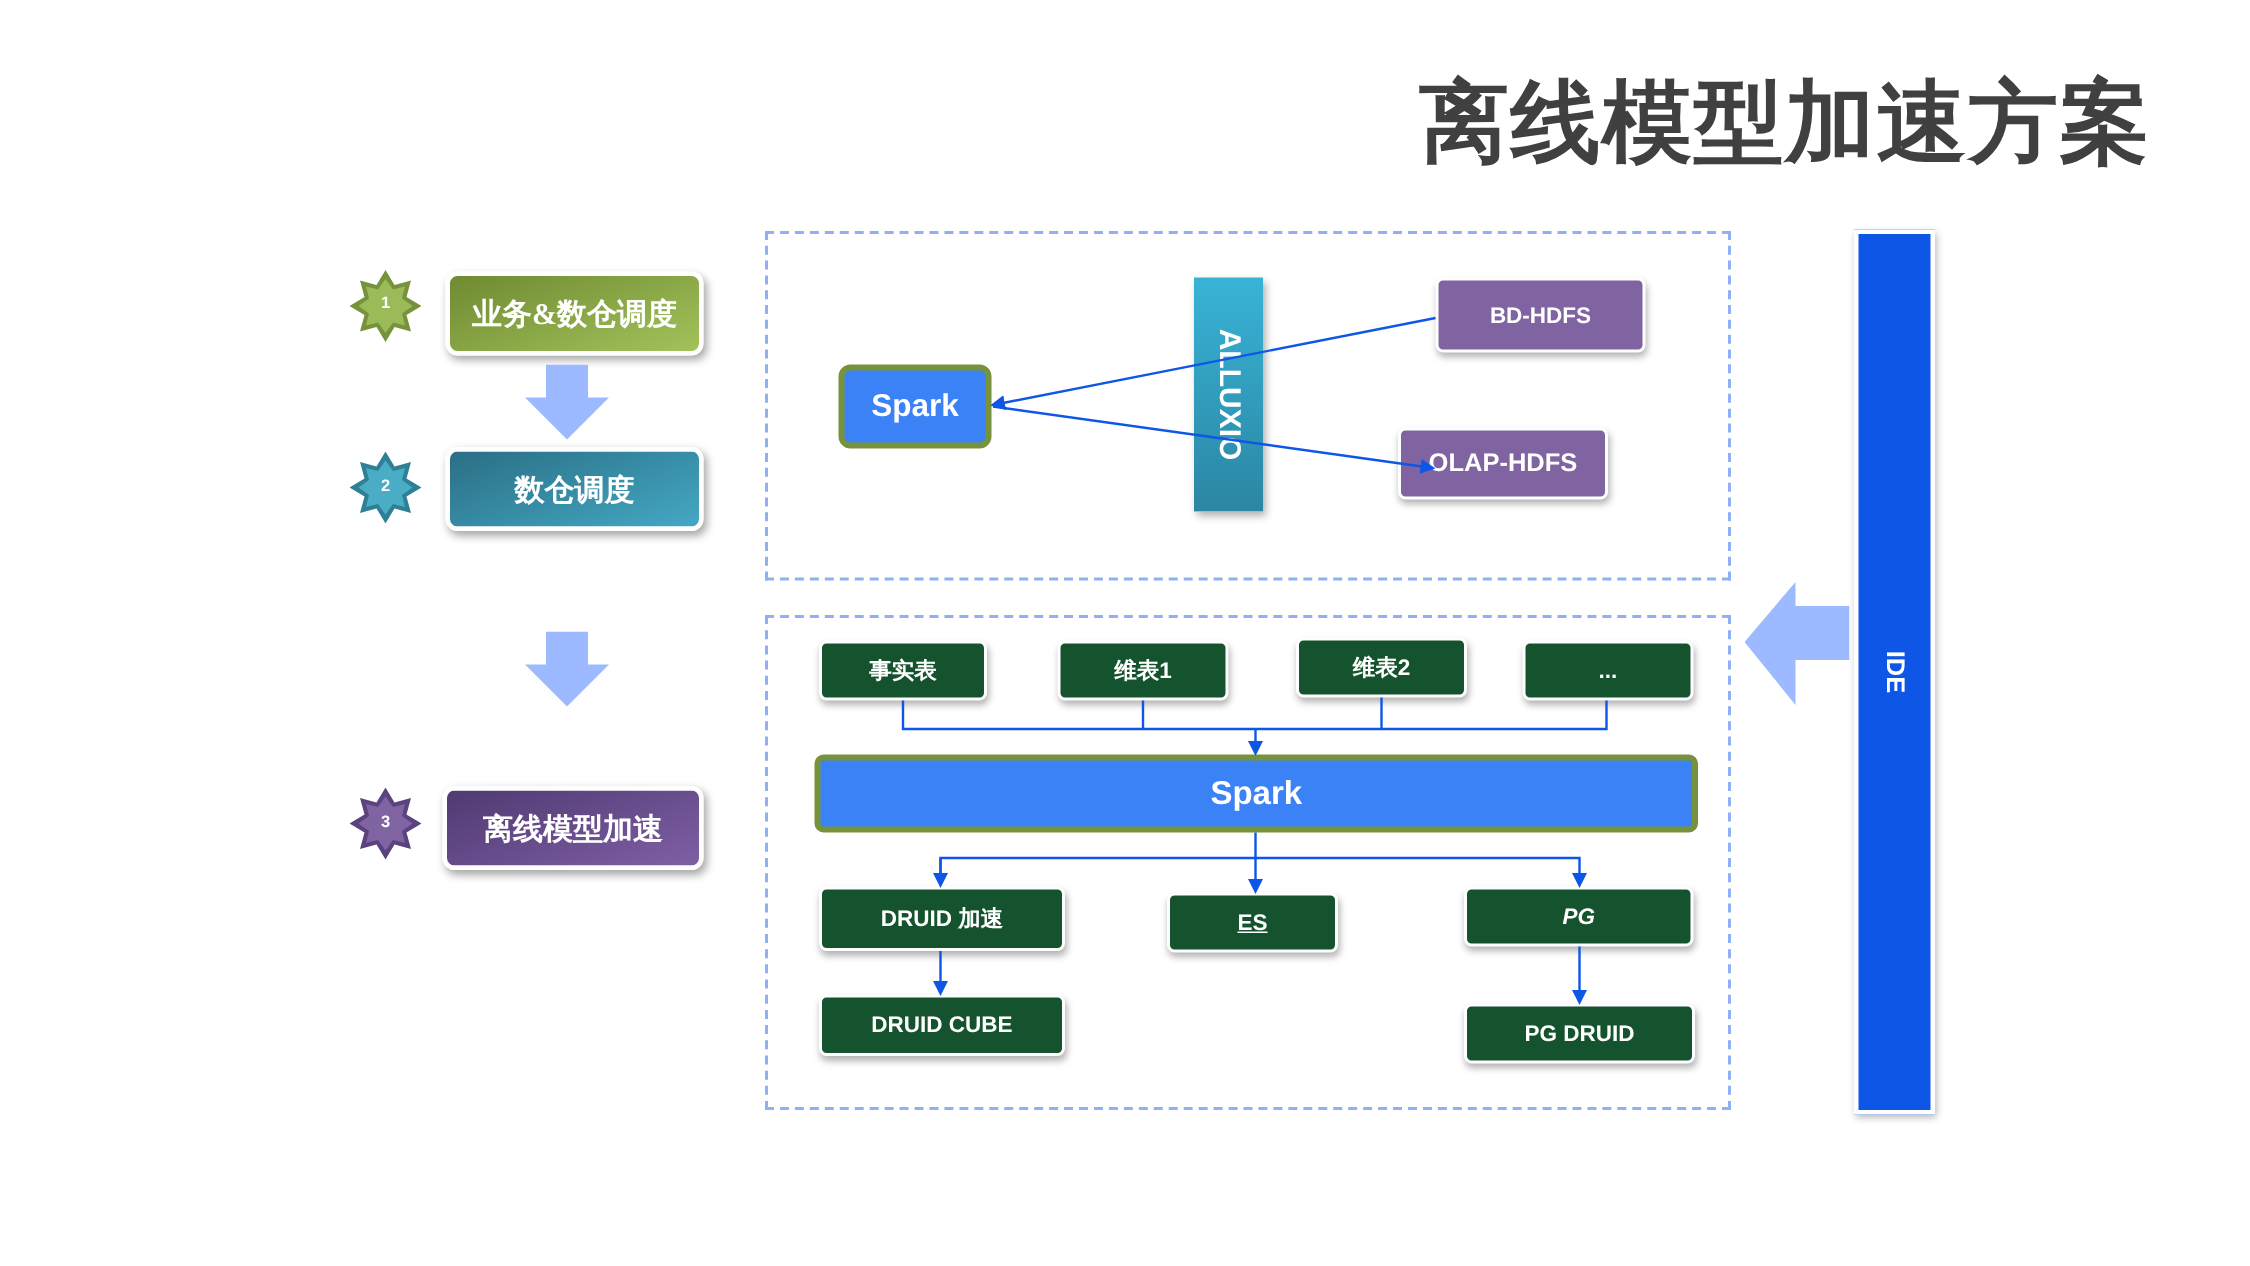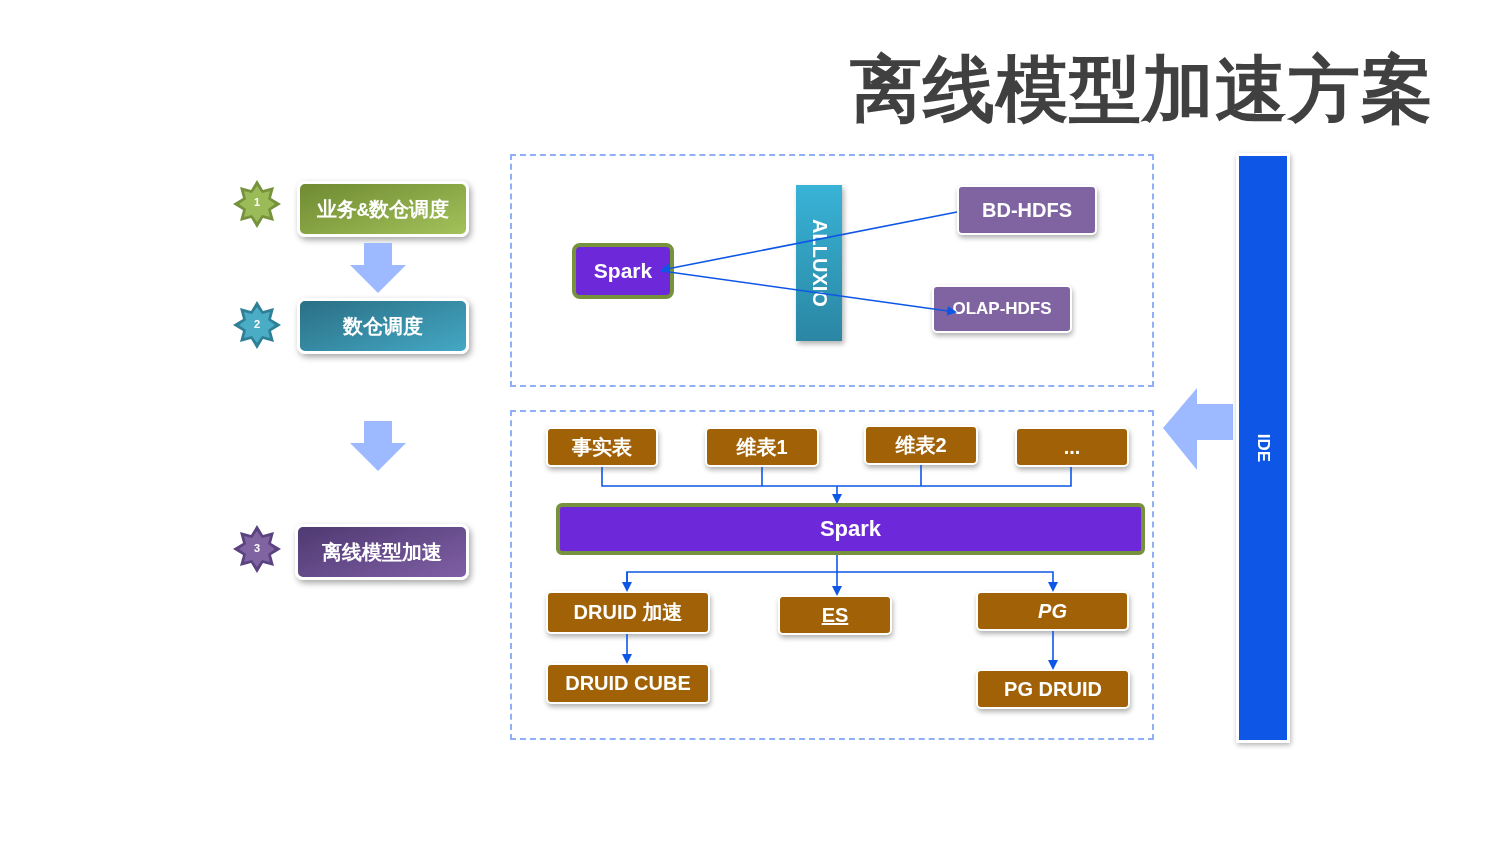--- a/index.html
+++ b/index.html
@@ -1,32 +1,32 @@
 <!DOCTYPE html>
 <html><head>
 <meta charset="utf-8">
 <style>
   html, body { margin:0; padding:0; }
   body { width:1500px; height:844px; background:#ffffff; position:relative; overflow:hidden;
          font-family:"Liberation Sans","DejaVu Sans",sans-serif; }
   .abs { position:absolute; }
-  .title { position:absolute; right:66px; top:42px; font-size:72px; font-weight:bold; color:#404040;
+  .title { position:absolute; right:66px; top:42px; font-size:60px; font-weight:bold; color:#404040;
            letter-spacing:1px; font-family:"DejaVu Sans",sans-serif; }
   .step-box { position:absolute; border-radius:8px; border:3px solid #fff; box-shadow:2px 3px 6px rgba(0,0,0,0.35);
               color:#fff; font-weight:bold; font-size:20px; display:flex; align-items:center; justify-content:center;
-              font-family:Liberation Mono, monospace; }
+              font-family:Liberation Serif, serif; }
   .star { position:absolute; width:48px; height:48px; }
   .star-num { position:absolute; left:0; top:0; width:48px; height:48px; display:flex; align-items:center; justify-content:center;
               color:#fff; font-size:11px; font-weight:bold; }
   .dash-box { position:absolute; border:2px dashed #8fb0f5; box-sizing:border-box; }
   .node { position:absolute; border-radius:5px; color:#fff; font-weight:bold; display:flex; align-items:center; justify-content:center;
-          box-shadow:1px 3px 5px rgba(0,0,0,0.3); border:2px solid #fff; box-sizing:border-box; font-size:20px; }
-  .teal { background:#a16207;text-align:center; }
+          box-shadow:1px 3px 5px rgba(0,0,0,0.3); border:2px solid #fff; box-sizing:border-box; font-size:15px; }
+  .teal { background:#14532d;text-align:center; }
   .purple { background:#8064a2; }
-  .green { background:#6d28d9; border:4px solid #76923c; box-shadow:none;margin-left:13px; }
+  .green { background:#3b82f6; border:4px solid #76923c; box-shadow:none; }
   svg { position:absolute; left:0; top:0; }
 </style>
 </head>
 <body>
 
 <div class="title">离线模型加速方案</div>
 
 <svg class="star" style="left:233px;top:180px;" viewBox="0 0 48 48">
   <polygon points="24,0 30,10 41,7 38,18 48,24 38,30 41,41 30,38 24,48 18,38 7,41 10,30 0,24 10,18 7,7 18,10" fill="#76923c"></polygon>
   <polygon points="24,6 29,13 37,11 35,19 42,24 35,29 37,37 29,35 24,42 19,35 11,37 13,29 6,24 13,19 11,11 19,13" fill="#9bbb59"></polygon>

